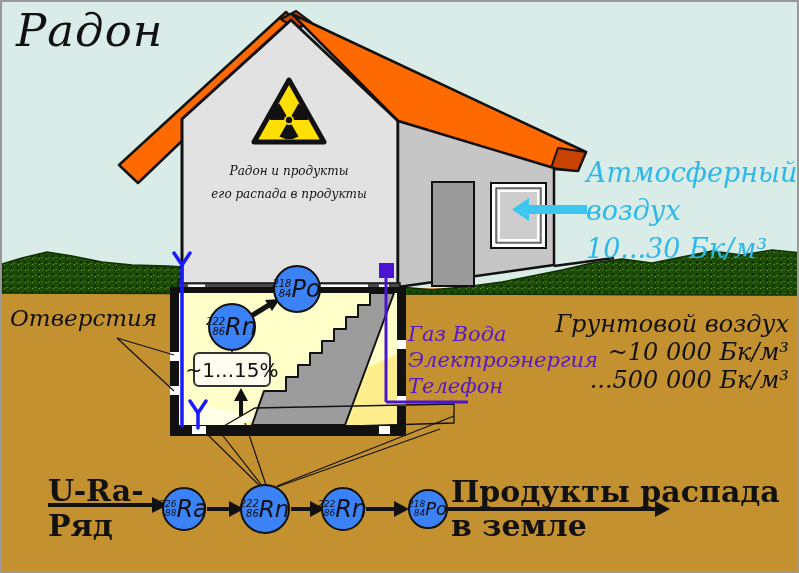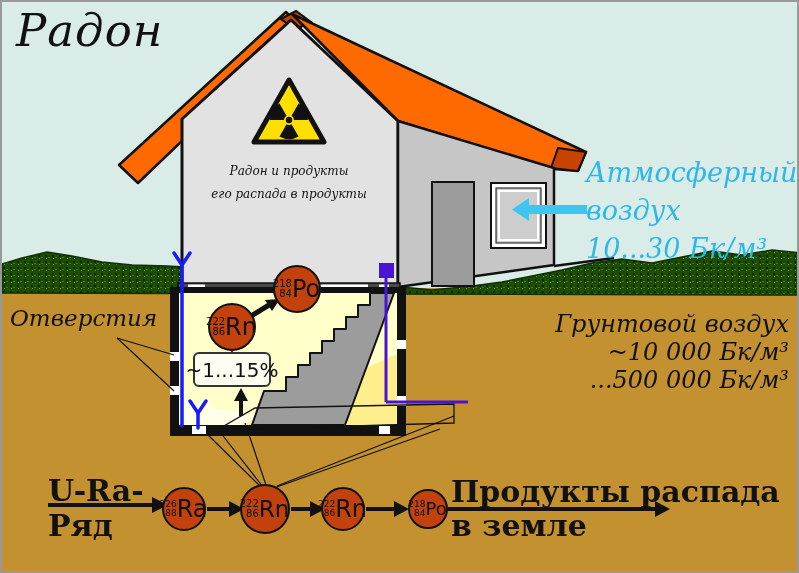--- a/index.html
+++ b/index.html
@@ -14,23 +14,23 @@
   .atm{left:584px;top:152px;font-size:27px;line-height:38px;color:#2eb8e8;}
   .cracks{left:8px;top:302px;font-size:23px;line-height:28px;}
   .util{left:406px;top:319px;font-size:21px;line-height:26px;color:#5618c8;}
   .soil{right:8px;top:308px;font-size:24px;line-height:28px;text-align:right;}
   .chainword{position:absolute;font-family:"DejaVu Serif",serif;font-weight:700;
              font-size:30px;color:#111;white-space:nowrap;}
   .pct{position:absolute;left:191px;top:350px;width:74px;height:31px;
        background:#fffdf0;border:2.5px solid #333;border-radius:6px;
        display:flex;align-items:center;justify-content:center;
        font-family:"DejaVu Sans",sans-serif;font-size:20px;color:#111;}
-  .nuclide{position:absolute;background:#c2410c;border:2.5px solid #111;
+  .nuclide{position:absolute;background:#3b82f6;border:2.5px solid #111;
            border-radius:50%;display:flex;align-items:center;justify-content:center;
-           font-family:"DejaVu Sans",sans-serif;color:#111;}
+           font-family:"DejaVu Sans",sans-serif;color:#111;font-style:italic;}
   .stack{display:flex;flex-direction:column;line-height:1;text-align:right;}
   .n44{width:44px;height:44px;} .n44 .sym{font-size:24px;} .n44 .stack{font-size:10px;}
   .n46{width:46px;height:46px;} .n46 .sym{font-size:23px;} .n46 .stack{font-size:10px;}
   .n40{width:40px;height:40px;} .n40 .sym{font-size:24px;} .n40 .stack{font-size:9px;}
   .n36{width:36px;height:36px;} .n36 .sym{font-size:18px;} .n36 .stack{font-size:9px;}
 </style>
 </head>
 <body>
 
 <div id="canvas">
@@ -154,20 +154,25 @@
 <div class="t atm">
   <div>Атмосферный</div>
   <div>воздух</div>
   <div>10...30 Бк/м³</div>
 </div>
 
 <div class="t cracks">
   <div>Отверстия</div>
 </div>
 
+<div class="t util">
+  <div>Газ Вода</div>
+  <div>Электроэнергия</div>
+  <div>Телефон</div>
+</div>
 
 <div class="t soil">
   <div>Грунтовой воздух</div>
   <div>~10 000 Бк/м³</div>
   <div>...500 000 Бк/м³</div>
 </div>
 
 <div class="pct">~1...15%</div>
 
 <div class="nuclide n44" style="left:205.5px;top:300.5px;">

